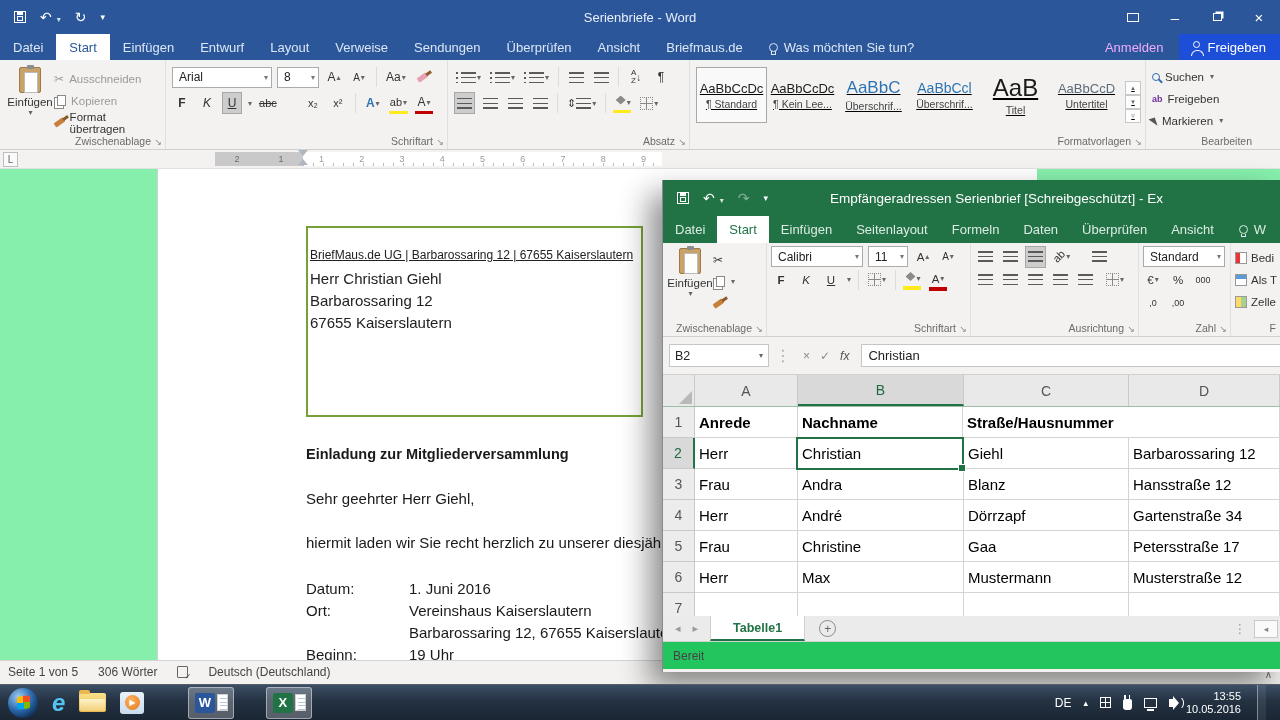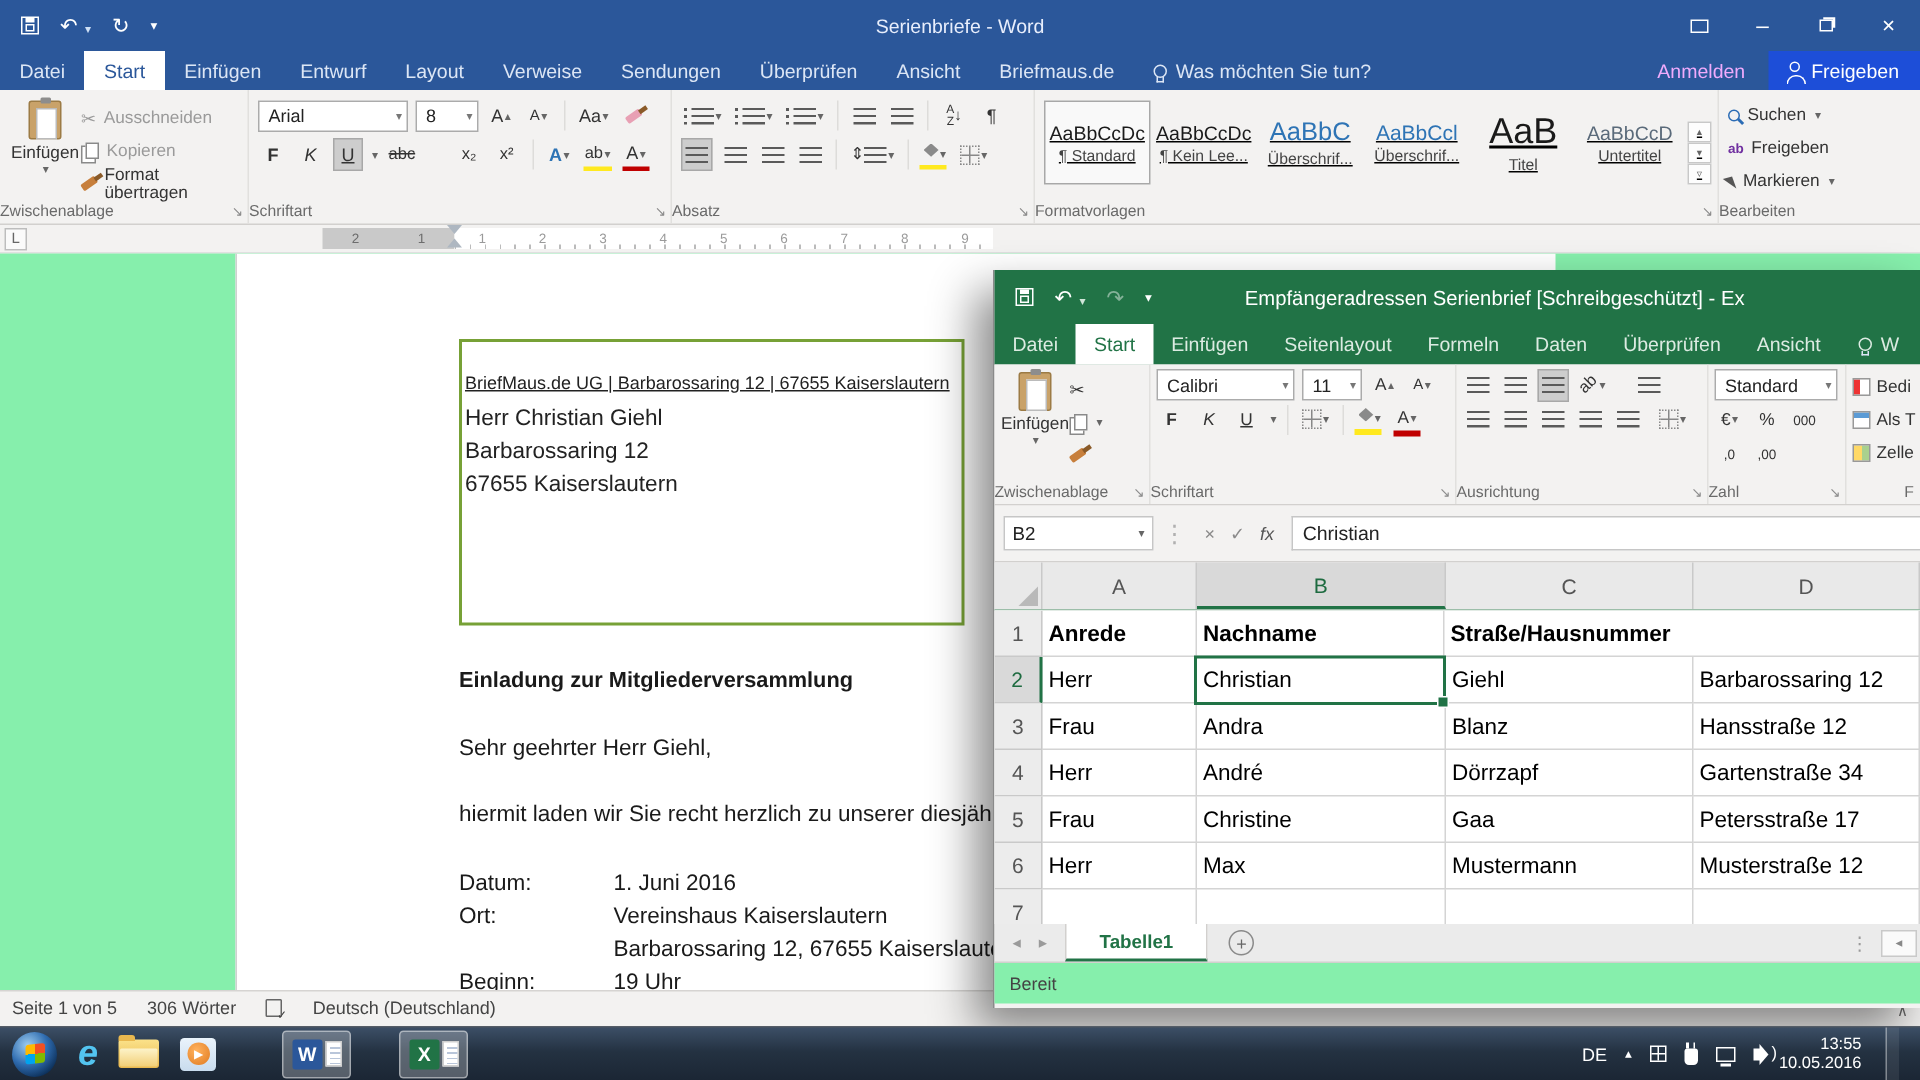--- a/index.html
+++ b/index.html
@@ -27,21 +27,21 @@
   .i-bulb { width:9px; height:9px; border:1.4px solid #dce6f5; border-radius:50%; position:relative; display:inline-block; }
   .i-bulb::after { content:""; position:absolute; left:1.5px; bottom:-4px; width:3px; height:2.5px; border:1.2px solid #dce6f5; border-top:none; }
   .acct { margin-left:auto; display:flex; align-items:center; }
   .anmelden { padding:0 16px; color:#f0abfc; }
   .freigeben { background:#1d4ed8; height:26px; display:flex; align-items:center; gap:7px; padding:0 14px; color:#fff; }
   .i-person { width:7px; height:7px; border:1.4px solid #fff; border-radius:50%; position:relative; display:inline-block; margin-top:-6px; }
   .i-person::after { content:""; position:absolute; left:-3px; top:8px; width:11px; height:5px; border:1.4px solid #fff; border-bottom:none; border-radius:6px 6px 0 0; }
   
   .ribbon { height:90px; background:#f3f2f1; border-bottom:1px solid #d2d0ce; display:flex; }
   .grp { position:relative; border-right:1px solid #e1e0de; padding:4px 4px 16px 6px; }
-  .grp-label { position:absolute; bottom:2px; left:0; right:14px; text-align:left; font-size:10.5px; color:#6a6a6a; }
+  .grp-label { position:absolute; bottom:2px; left:0; right:14px; text-align:right; font-size:10.5px; color:#6a6a6a; }
   .launcher { position:absolute; bottom:2px; right:3px; font-size:9px; color:#8a8a8a; }
   .rrow { display:flex; align-items:center; gap:5px; height:26px; font-size:12px; color:#444; }
   .combo { background:#fff; border:1px solid #ababab; height:21px; display:flex; align-items:center; font-size:12px; color:#222; padding:0 3px 0 6px; }
   .combo .dd { margin-left:auto; color:#777; font-size:8px; padding-left:5px; }
   .btn { display:flex; align-items:center; justify-content:center; min-width:20px; height:22px; padding:0 2px; color:#333; }
   .btn.sel { background:#cdcdcd; border:1px solid #a8a8a8; }
   .dd8 { font-size:8px; color:#666; margin-left:1px; }
   .bigpaste { width:50px; display:flex; flex-direction:column; align-items:center; font-size:11.5px; color:#333; padding-top:3px; }
   .i-clipb { width:22px; height:26px; background:#c9a269; border:1px solid #9c7b45; border-radius:2px; position:relative; margin-bottom:3px; }
   .i-clipb::before { content:""; position:absolute; left:4px; top:4px; width:12px; height:19px; background:#fff; border:1px solid #bbb; }
@@ -139,21 +139,21 @@
   .hdr-row .cell { font-weight:bold; }
   .selbox { position:absolute; left:133px; top:30px; width:168px; height:33px; border:2px solid #217346; pointer-events:none; }
   .selbox::after { content:""; position:absolute; right:-4px; bottom:-4px; width:6px; height:6px; background:#217346; border:1px solid #fff; }
   
   .sheetbar { height:26px; background:#ebebeb; border-bottom:1px solid #d2d0ce; display:flex; align-items:stretch; font-size:12.5px; color:#666; }
   .nav { display:flex; align-items:center; gap:12px; padding:0 12px; color:#9a9a9a; font-size:11px; }
   .sheettab { background:#fff; color:#217346; font-weight:bold; display:flex; align-items:center; padding:0 22px; border-bottom:2px solid #217346; border-right:1px solid #d2d0ce; border-left:1px solid #d2d0ce; }
   .addsheet { width:17px; height:17px; border:1px solid #8a8a8a; border-radius:50%; color:#666; font-size:12px; display:flex; align-items:center; justify-content:center; align-self:center; margin-left:14px; }
   .sb-right { margin-left:auto; display:flex; align-items:center; gap:8px; padding-right:2px; }
   .hscroll { width:24px; height:18px; background:#fafafa; border:1px solid #c9c9c9; display:flex; align-items:center; justify-content:center; font-size:9px; color:#888; }
-  .x-status { height:27px; background:#86efac; display:flex; align-items:center; padding-left:10px; font-size:12px; color:#444; }
+  .x-status { height:27px; background:#22c55e; display:flex; align-items:center; padding-left:10px; font-size:12px; color:#444; }
   
   #taskbar { position:absolute; left:0; top:684px; width:1280px; height:36px;
     background:linear-gradient(#3c4f66,#243242 45%,#1b2634); border-top:1px solid rgba(255,255,255,.25); display:flex; align-items:center; }
   .tb-left { display:flex; align-items:center; gap:14px; padding-left:8px; }
   .orb { width:30px; height:30px; border-radius:50%; background:radial-gradient(circle at 35% 30%, #9ecdf0, #2f6cb0 45%, #0b2d55 80%); display:flex; align-items:center; justify-content:center; }
   .orbflag { width:13px; height:13px; border-radius:2px; background:conic-gradient(#f25022 0 25%, #7fba00 0 50%, #00a4ef 0 75%, #ffb900 0); transform:skewY(-6deg); }
   .ie { font-size:24px; font-style:italic; font-weight:bold; color:#53c4f0; line-height:1; }
   .i-folder { width:27px; height:19px; background:linear-gradient(#fbe28a,#e9b84f); border-radius:2px; position:relative; }
   .i-folder::before { content:""; position:absolute; left:0; top:-3px; width:11px; height:4px; background:#e9b84f; border-radius:2px 2px 0 0; }
   .i-folder::after { content:""; position:absolute; left:1px; right:1px; bottom:1px; height:12px; background:linear-gradient(#fdf3c9,#f2cf77); border-radius:1px; }

